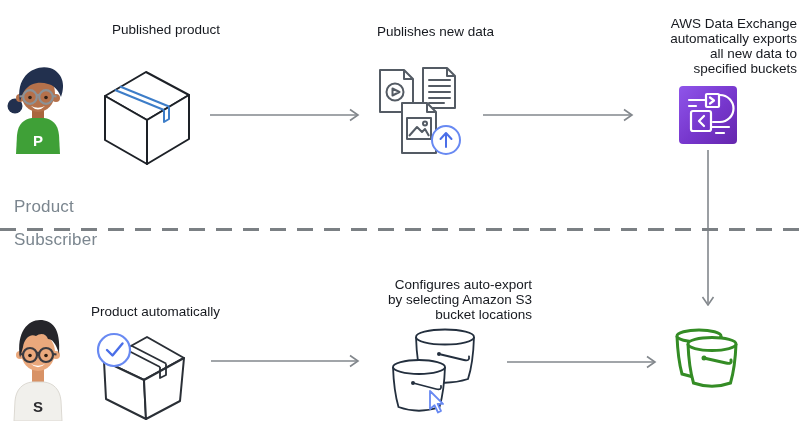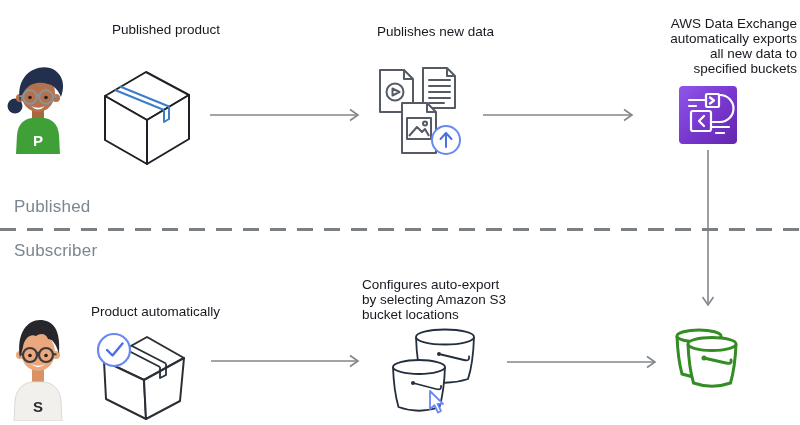--- a/index.html
+++ b/index.html
@@ -4,21 +4,21 @@
 <style>
   html,body{margin:0;padding:0;background:#fff;}
   #canvas{
     position:relative;width:800px;height:425px;background:#ffffff;overflow:hidden;
     font-family:"Liberation Sans","DejaVu Sans",sans-serif;color:#16191f;
   }
   .step-label{
     position:absolute;font-size:13.5px;line-height:15px;color:#16191f;
     text-align:right;white-space:pre-line;
   }
-  .step-label.left{text-align:left;}
+  .step-label.left{text-align:right;}
   .section-label{
     position:absolute;font-size:17px;color:#7b868f;letter-spacing:.2px;
   }
   .divider{
     position:absolute;left:0;top:228px;width:800px;height:3px;
     background:repeating-linear-gradient(90deg,#7b8084 0 16px,transparent 16px 27px);
   }
   .abs{position:absolute;}
   .adx-icon{
     position:absolute;left:679px;top:86px;width:58px;height:58px;border-radius:4px;
@@ -141,23 +141,23 @@
     </svg>
   </div>
 
   <svg class="abs" style="left:700px;top:150px" width="16" height="156" viewBox="0 0 16 156">
     <g fill="none" stroke="#82878c" stroke-width="1.6">
       <line x1="8" y1="0" x2="8" y2="153"></line>
       <path d="M2.5,147 L8,155 L13.5,147"></path>
     </g>
   </svg>
 
-  <div class="section-label" style="left:14px;top:197px">Published</div>
+  <div class="section-label" style="left:14px;top:197px">Product</div>
   <div class="divider"></div>
-  <div class="section-label" style="left:14px;top:241px">Subscriber</div>
+  <div class="section-label" style="left:14px;top:230px">Subscriber</div>
 
   <svg class="abs" style="left:6px;top:310px" width="64" height="111" viewBox="0 0 64 111">
     <circle cx="14" cy="45" r="4" fill="#eaa87c"></circle>
     <circle cx="50" cy="45" r="4" fill="#eaa87c"></circle>
     <rect x="26" y="56" width="12" height="16" fill="#d89266"></rect>
     <ellipse cx="32" cy="42" rx="17" ry="19" fill="#eaa87c"></ellipse>
     <path d="M14,48 C10,22 22,10 34,10 C46,10 55,18 53,44 C50,33 46,29 42,29 C40,23 34,23 30,26 C24,23 18,29 17,37 C16,41 15,44 14,48 Z" fill="#26262b"></path>
     <g fill="none" stroke="#3a3a40" stroke-width="2.2">
       <circle cx="24" cy="45" r="7"></circle>
         <circle cx="40" cy="45" r="7"></circle>

